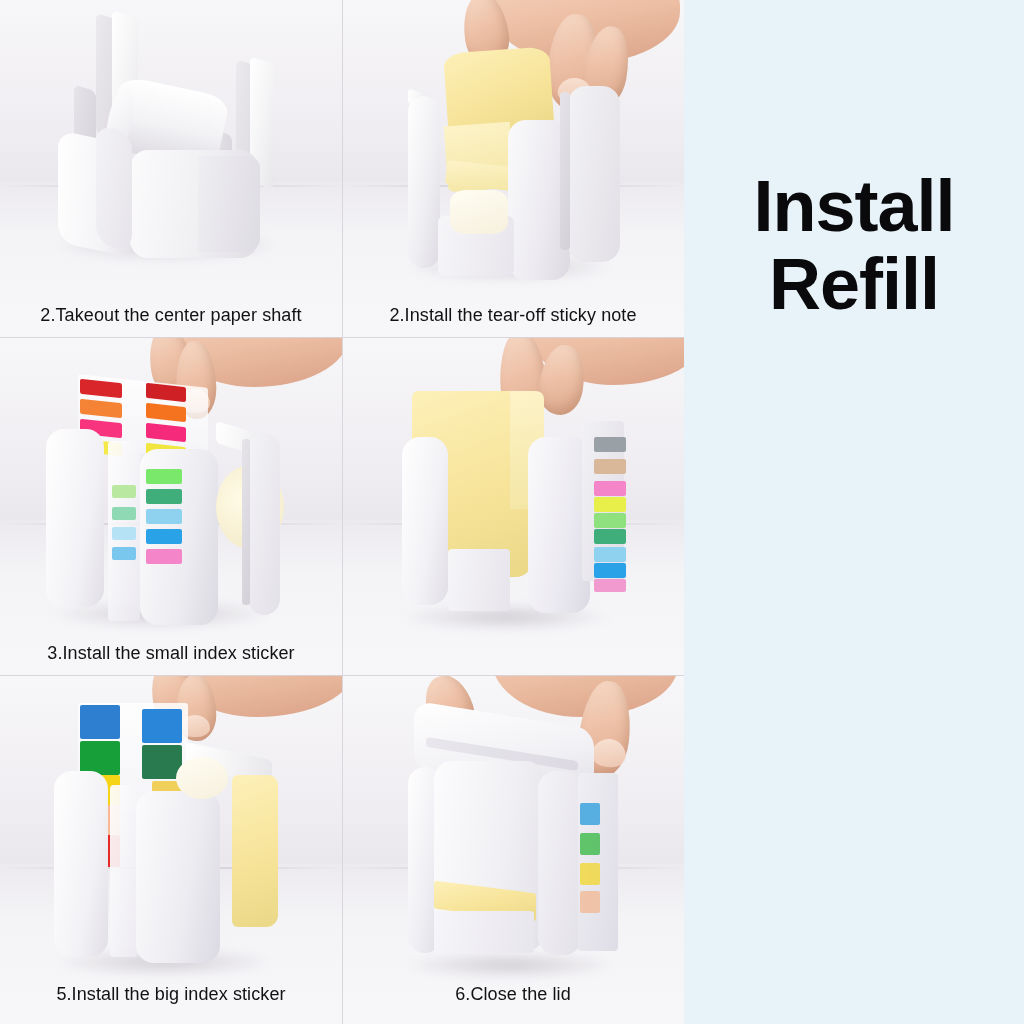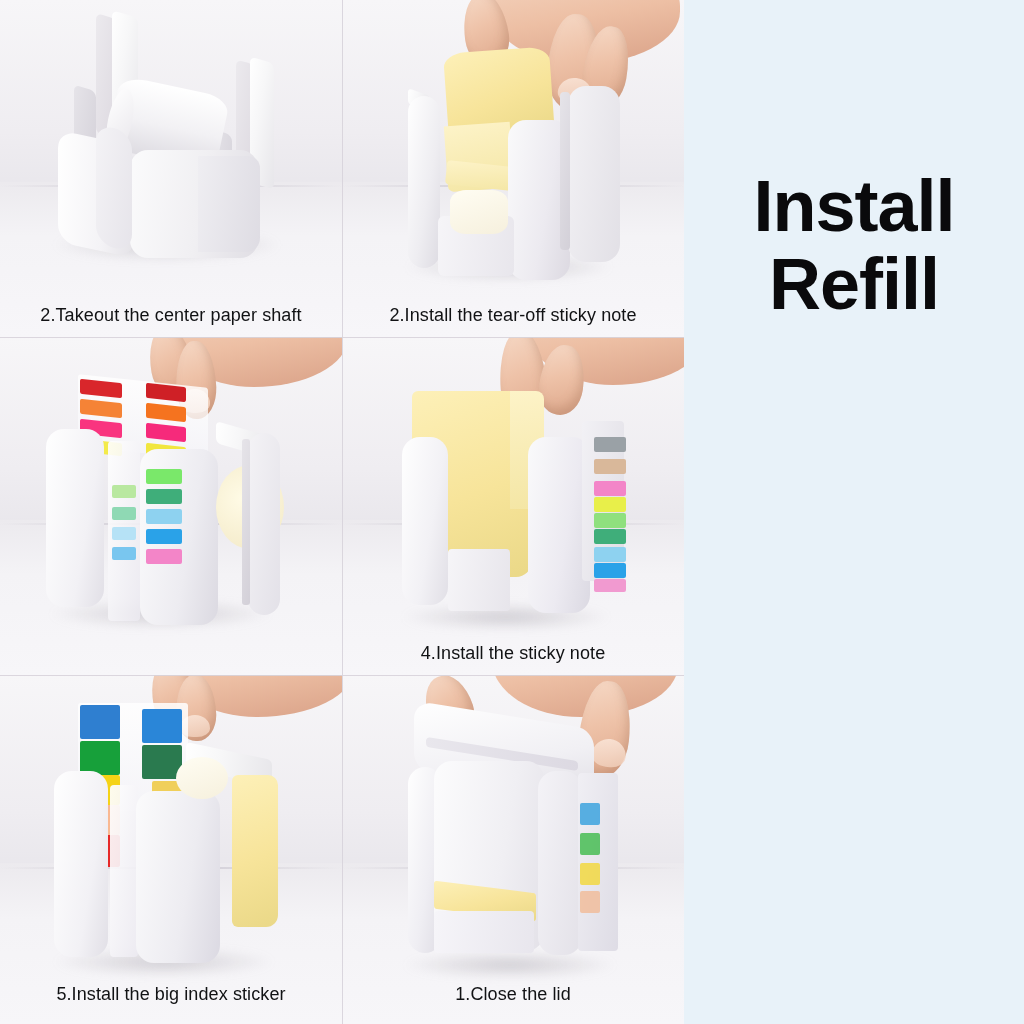--- a/index.html
+++ b/index.html
@@ -203,20 +203,21 @@
         <div class="tab" style="left:146px;top:192px;width:36px;height:15px;background:#2aa2e8;"></div>
         <div class="tab" style="left:146px;top:212px;width:36px;height:15px;background:#f385c8;"></div>
 
         <div class="cream" style="left:216px;top:128px;width:68px;height:84px;border-radius:50%;
              background:radial-gradient(circle at 40% 40%,#fffbe6,#f2e8c5);"></div>
         <div class="plastic" style="left:216px;top:92px;width:56px;height:22px;transform:skewY(16deg);border-radius:5px;"></div>
         <div class="plastic rnd-lg" style="left:248px;top:96px;width:32px;height:182px;
              background:linear-gradient(100deg,#f4f3f6,#e3e1e8);"></div>
         <div class="plastic shade" style="left:242px;top:102px;width:8px;height:166px;border-radius:3px;"></div>
       </div>
+      <div class="caption">3.Install the small index sticker</div>
     </div>
 
     <div class="cell alt">
       <div class="scene">
         <div class="wall"></div>
         <div class="table"></div>
         <div class="horizon"></div>
         <div class="shadow" style="left:58px;top:266px;width:212px;height:28px;"></div>
 
         <div class="hand">
@@ -241,21 +242,20 @@
         <div class="tab" style="left:252px;top:100px;width:32px;height:15px;background:#9aa1a6;"></div>
         <div class="tab" style="left:252px;top:122px;width:32px;height:15px;background:#d9b89a;"></div>
         <div class="tab" style="left:252px;top:144px;width:32px;height:15px;background:#f385c8;"></div>
         <div class="tab" style="left:252px;top:160px;width:32px;height:15px;background:#e8ef4a;"></div>
         <div class="tab" style="left:252px;top:176px;width:32px;height:15px;background:#8fe07e;"></div>
         <div class="tab" style="left:252px;top:192px;width:32px;height:15px;background:#3fae7a;"></div>
         <div class="tab" style="left:252px;top:210px;width:32px;height:15px;background:#8ed2f0;"></div>
         <div class="tab" style="left:252px;top:226px;width:32px;height:15px;background:#2aa2e8;"></div>
         <div class="tab" style="left:252px;top:242px;width:32px;height:13px;background:#f19ad0;"></div>
       </div>
-      <div class="caption">4.Install the sticky note</div>
     </div>
 
     <div class="cell row3">
       <div class="scene">
         <div class="wall"></div>
         <div class="table"></div>
         <div class="horizon"></div>
         <div class="shadow" style="left:52px;top:272px;width:224px;height:30px;"></div>
 
         <div class="hand">
@@ -319,21 +319,21 @@
 
         <div class="tab" style="left:238px;top:128px;width:20px;height:22px;background:#4aa8e0;opacity:.92;"></div>
         <div class="tab" style="left:238px;top:158px;width:20px;height:22px;background:#54c060;opacity:.92;"></div>
         <div class="tab" style="left:238px;top:188px;width:20px;height:22px;background:#f1d94e;opacity:.92;"></div>
         <div class="tab" style="left:238px;top:216px;width:20px;height:22px;background:#f0c0a2;opacity:.92;"></div>
 
         <div class="yellow" style="left:92px;top:212px;width:102px;height:28px;border-radius:3px;transform:skewY(7deg);"></div>
         <div class="plastic" style="left:92px;top:236px;width:100px;height:42px;border-radius:4px;
              background:linear-gradient(100deg,#f6f5f9,#e8e6ed);"></div>
       </div>
-      <div class="caption">1.Close the lid</div>
+      <div class="caption">6.Close the lid</div>
     </div>
 
     <div class="vline"></div>
     <div class="hline" style="top:337px;"></div>
     <div class="hline" style="top:675px;"></div>
   </div>
 
   <div id="panel">
     <div class="tline">Install</div>
     <div class="tline">Refill</div>

